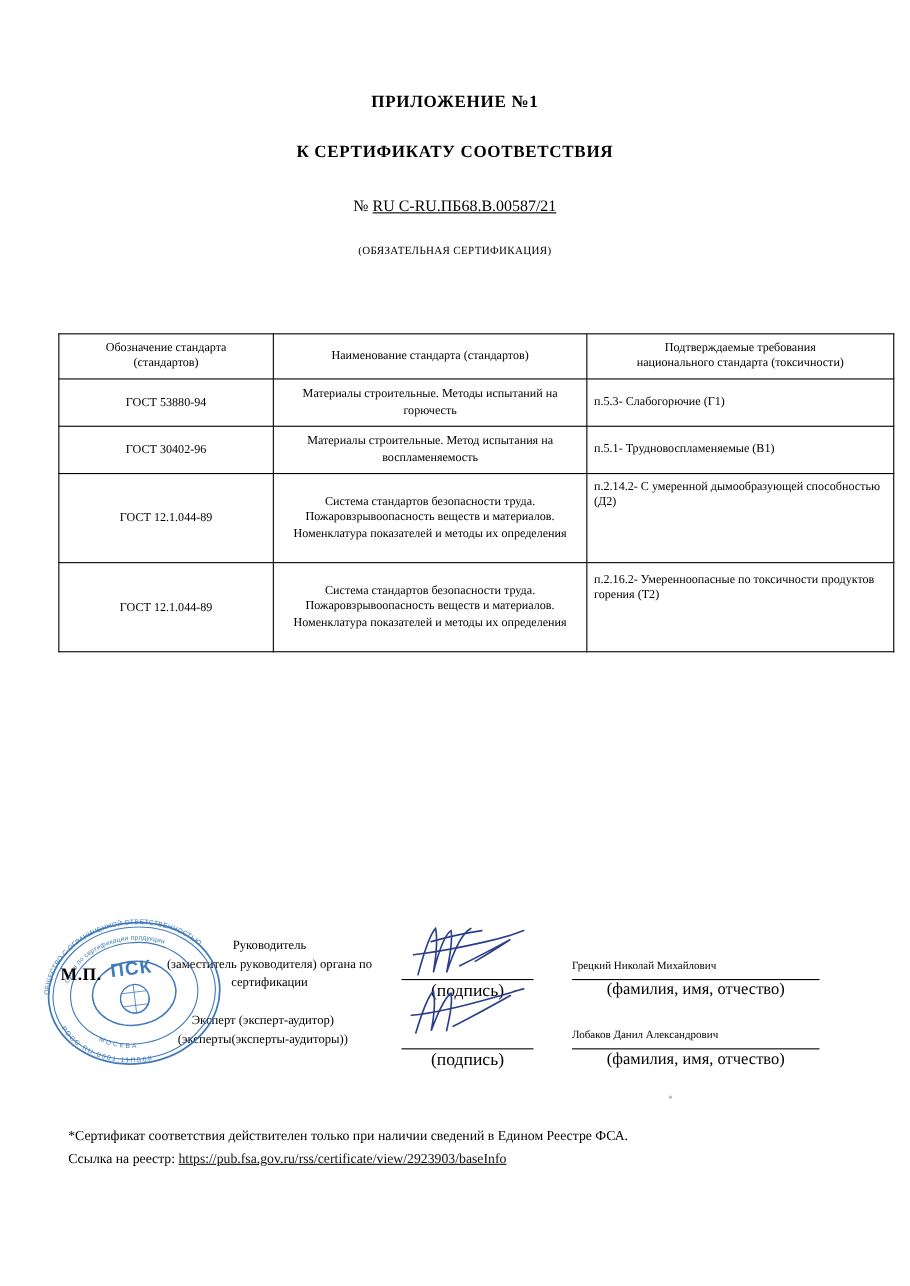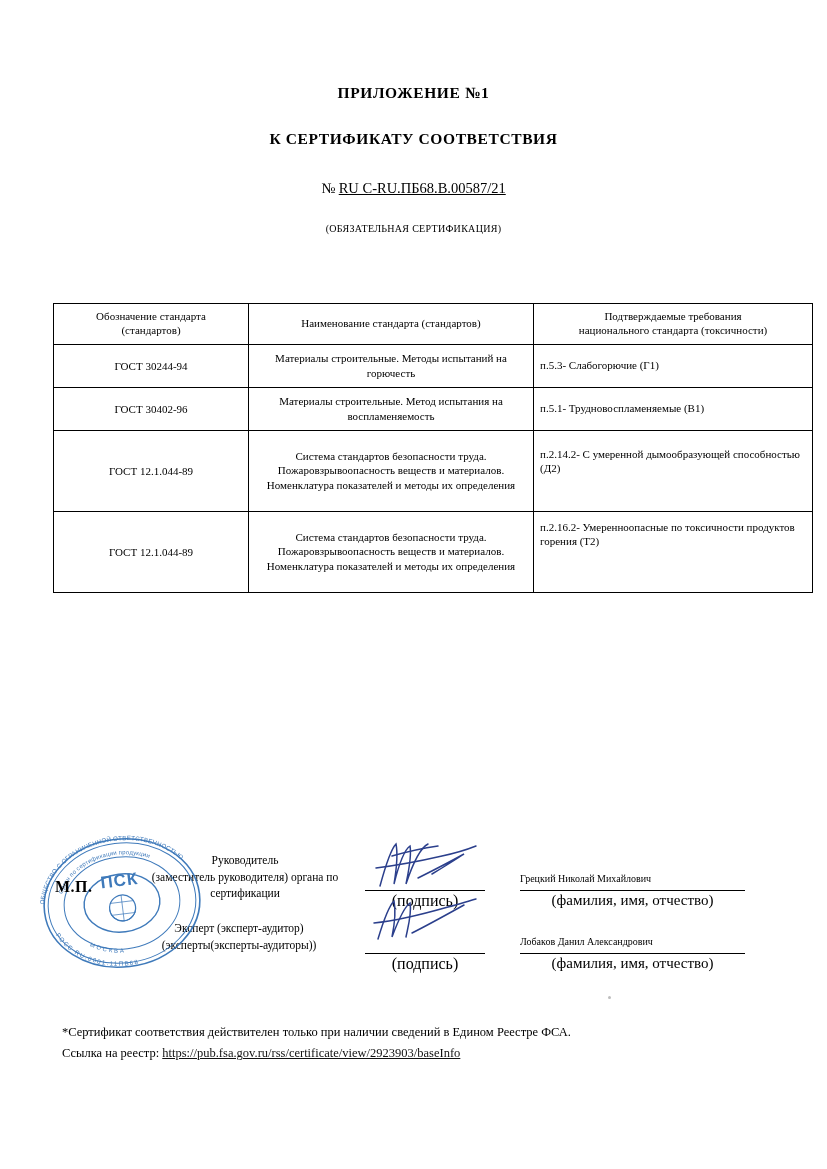--- a/index.html
+++ b/index.html
@@ -212,33 +212,33 @@
           <div>Наименование стандарта (стандартов)</div>
         </td>
         <td class="col3" style="text-align:center;">
           <div>Подтверждаемые требования</div>
           <div>национального стандарта (токсичности)</div>
         </td>
       </tr>
     </thead>
     <tbody>
       <tr>
-        <td class="col1">ГОСТ 30244-94</td>
+        <td class="col1">ГОСТ 53880-94</td>
         <td class="col2">Материалы строительные. Методы испытаний на горючесть</td>
         <td class="col3">п.5.3- Слабогорючие (Г1)</td>
       </tr>
       <tr>
         <td class="col1">ГОСТ 30402-96</td>
         <td class="col2">Материалы строительные. Метод испытания на воспламеняемость</td>
         <td class="col3">п.5.1- Трудновоспламеняемые (В1)</td>
       </tr>
       <tr>
         <td class="col1" style="height:72px;">ГОСТ 12.1.044-89</td>
         <td class="col2">Система стандартов безопасности труда. Пожаровзрывоопасность веществ и материалов. Номенклатура показателей и методы их определения</td>
-        <td class="col3" style="vertical-align:top; padding-top:16px;margin-left:18px;">п.2.14.2- С умеренной дымообразующей способностью (Д2)</td>
+        <td class="col3" style="vertical-align:top; padding-top:4px;margin-left:18px;">п.2.14.2- С умеренной дымообразующей способностью (Д2)</td>
       </tr>
       <tr>
         <td class="col1" style="height:72px;">ГОСТ 12.1.044-89</td>
         <td class="col2">Система стандартов безопасности труда. Пожаровзрывоопасность веществ и материалов. Номенклатура показателей и методы их определения</td>
         <td class="col3" style="vertical-align:top; padding-top:8px;">п.2.16.2- Умеренноопасные по токсичности продуктов горения (Т2)</td>
       </tr>
     </tbody>
   </table>
 
   <div class="stamp">

